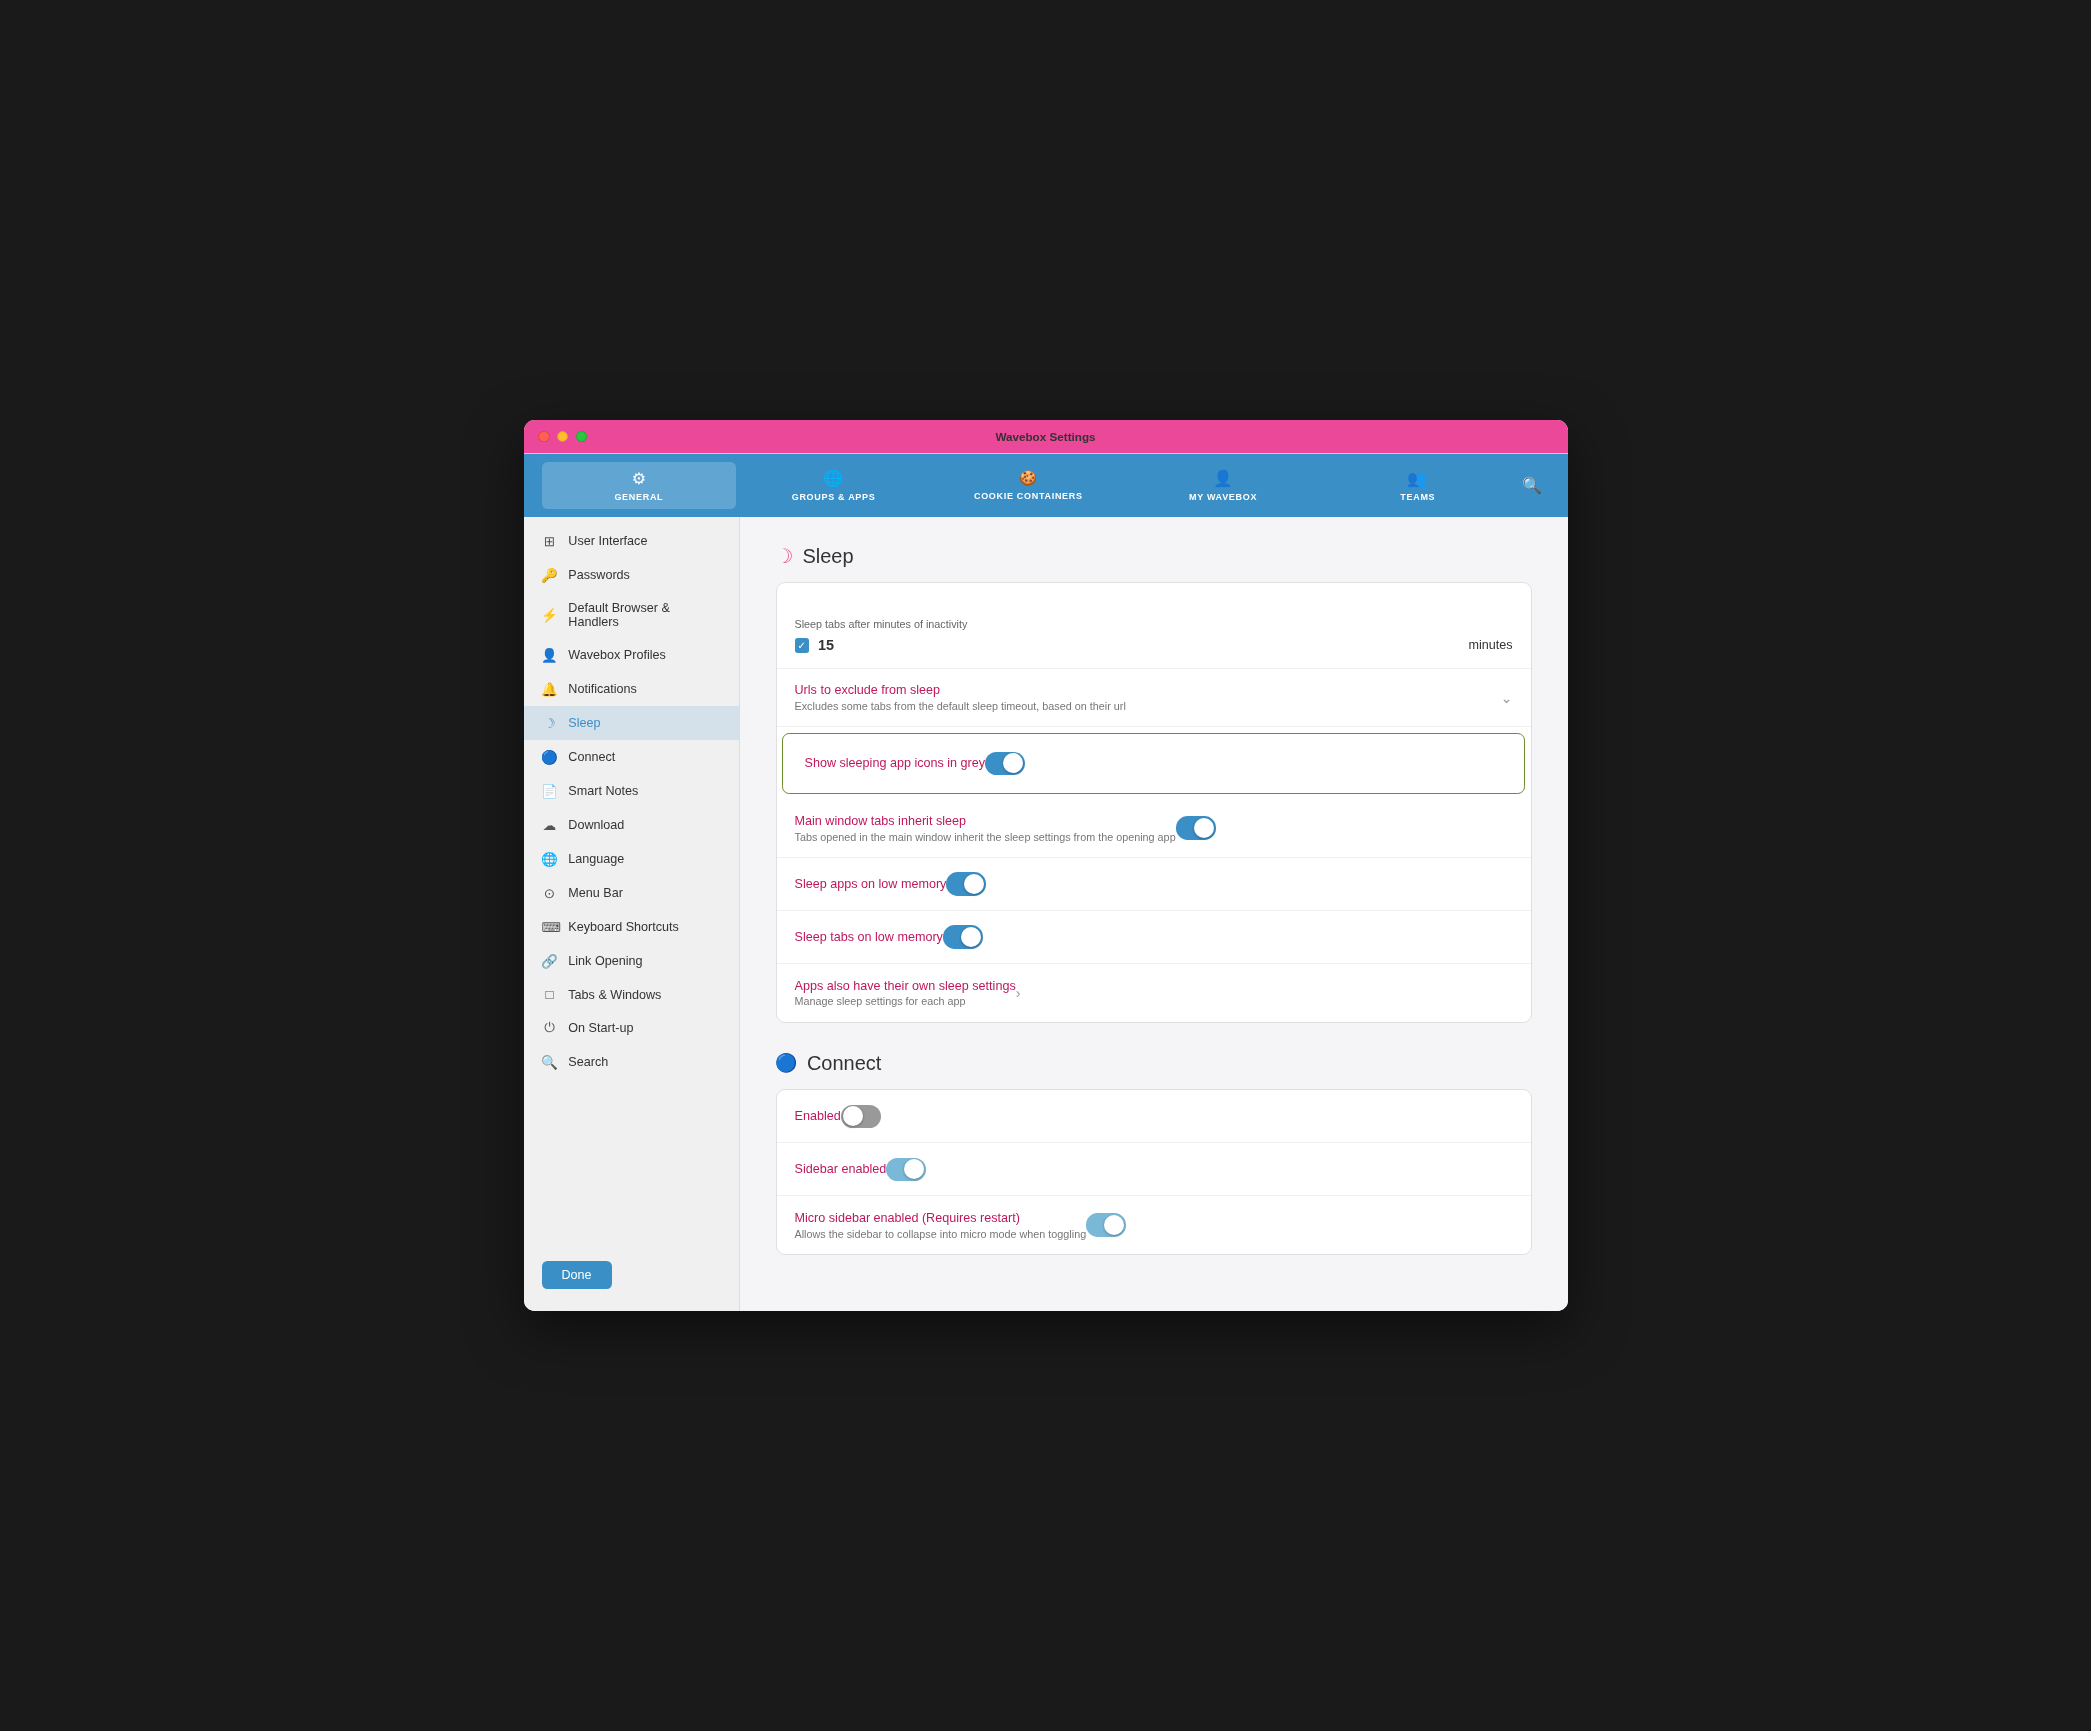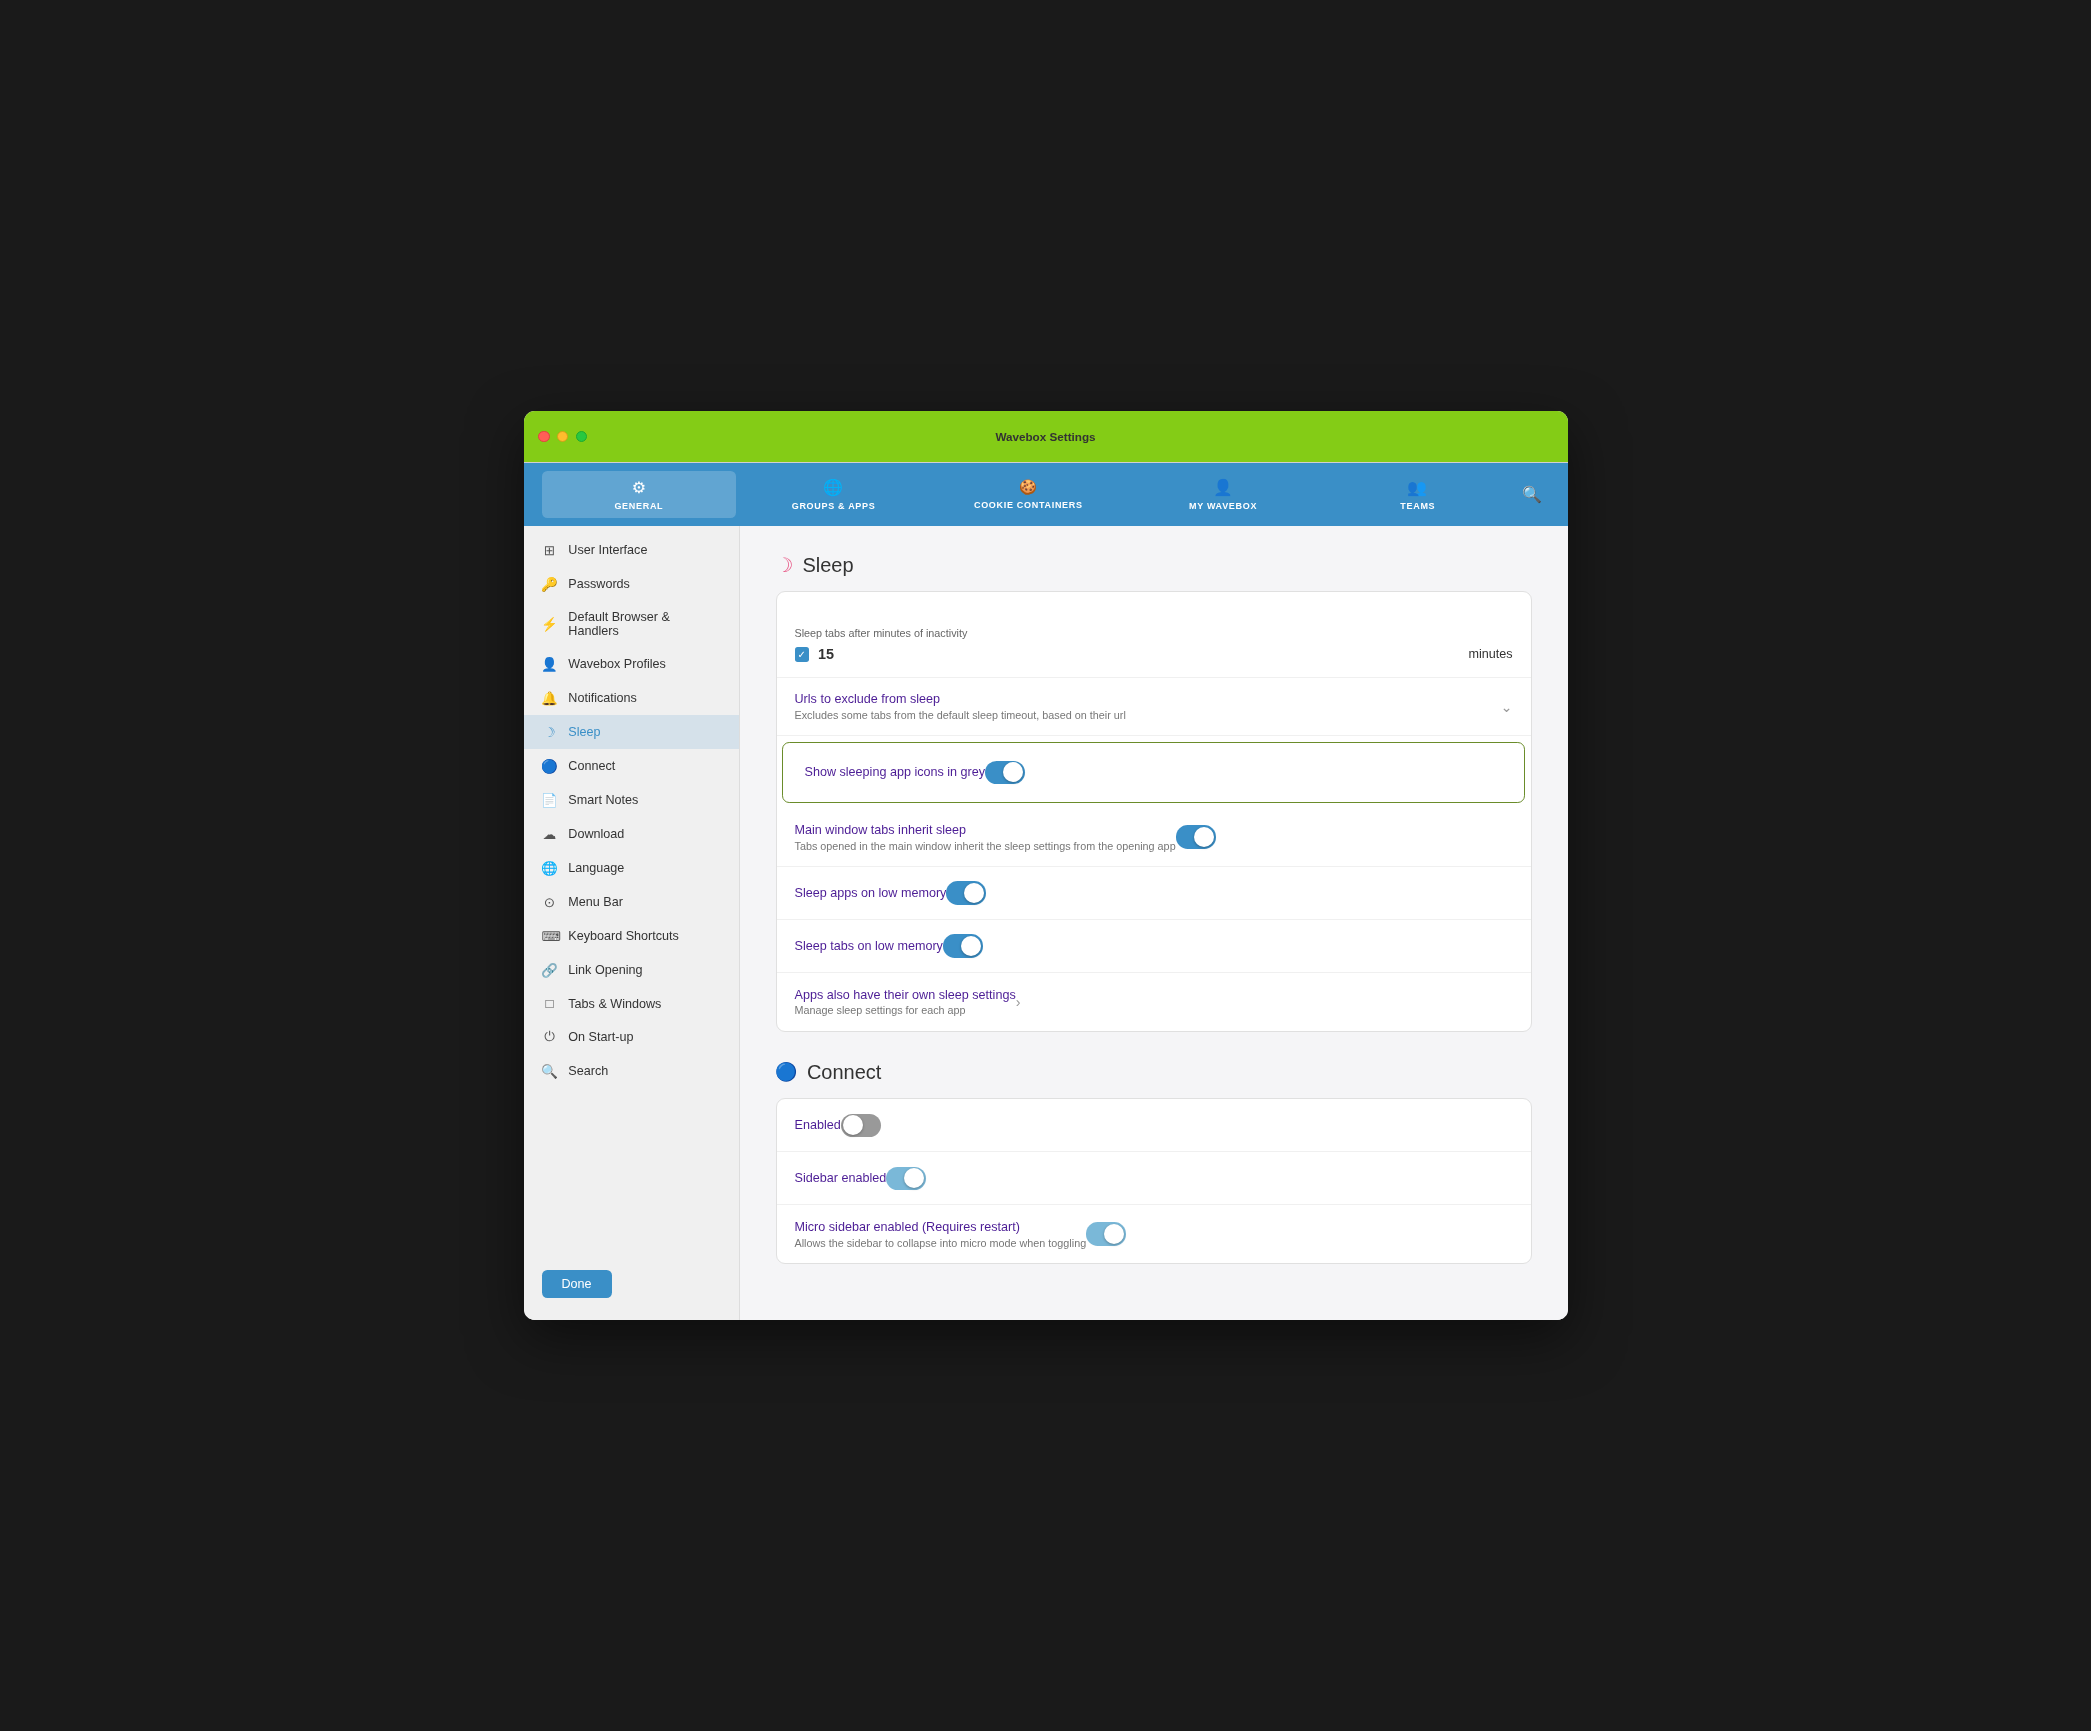--- a/index.html
+++ b/index.html
@@ -13,22 +13,22 @@
     }
     .window {
       width: 1044px;
       background: #f5f5f5;
       border-radius: 10.8px;
       overflow: hidden;
       box-shadow: 0 18px 54px rgba(0,0,0,0.5);
     }
     
     .title-bar {
-      background: #84cc16;
-      height: 52px;
+      background: #ec4899;
+      height: 34px;
       display: flex;
       align-items: center;
       padding: 0 14.4px;
       position: relative;
       border-bottom: 0.9px solid #d0d0d0;
     }
     .traffic-lights {
       display: flex;
       gap: 7.2px;
     }
@@ -184,21 +184,21 @@
       justify-content: flex-start;
       padding: 14.4px 18px;
       border-bottom: 0.9px solid #f0f0f0;
     }
     .card-row:last-child {
       border-bottom: none;
     }
     .card-row-text {}
     .card-row-title {
       font-size: 12.6px;
-      color: #4c1d95;
+      color: #be185d;
       font-weight: 400;
     }
     .card-row-subtitle {
       font-size: 10.8px;
       color: #777;
       margin-top: 2.7px;
     }
     
     .toggle {
       width: 40px;

